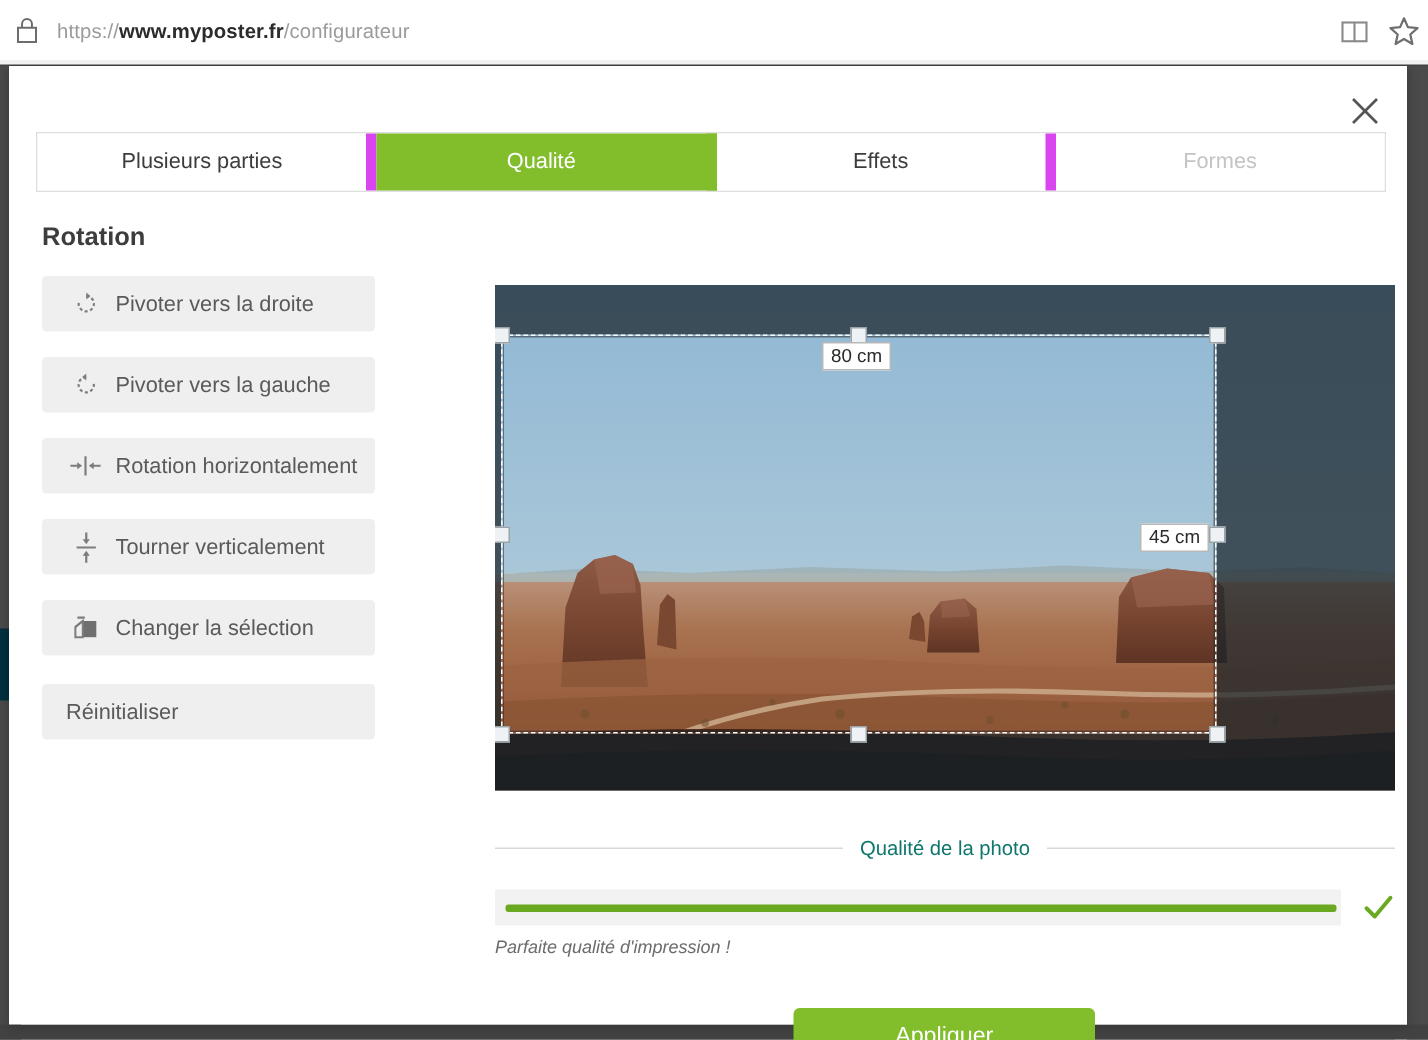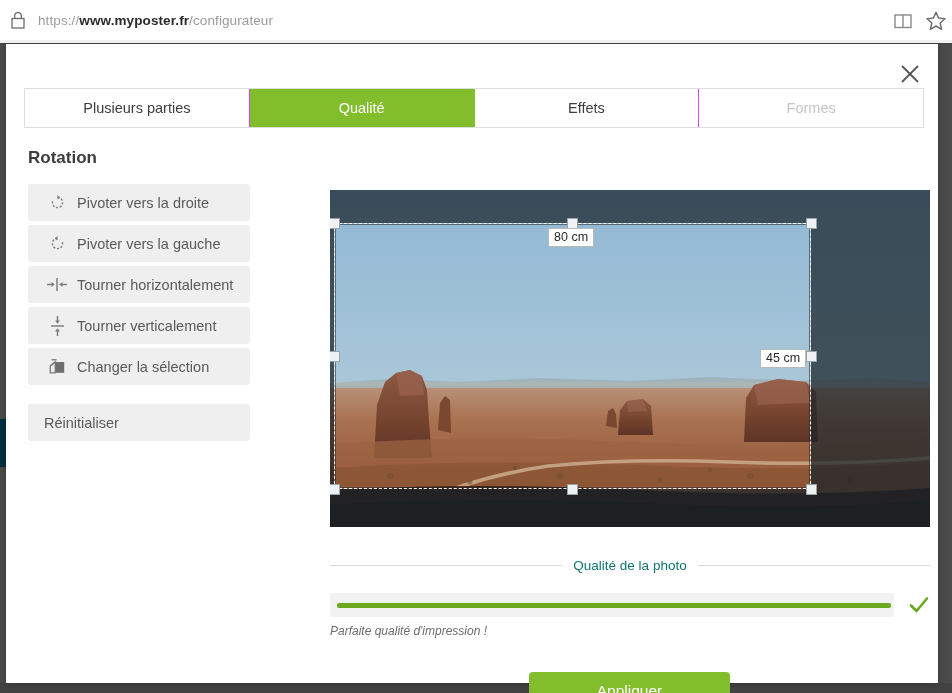--- a/index.html
+++ b/index.html
@@ -85,35 +85,35 @@
   }
 
   
   #tab-bar {
     position: absolute; left: 18px; top: 44px; width: 900px; height: 40px;
     display: flex; border: 1px solid #dedede; background: #fff;
   }
   .tab {
     flex: 1 1 0; display: flex; align-items: center; justify-content: center;
     font-size: 14.5px; color: #3d3d3d; cursor: pointer;
-    border-right: 1px solid #d946ef; background: #fff;
+    border-right: 7px solid #d946ef; background: #fff;
     height: 100%;
   }
   .tab:last-child { border-right: none; }
   .tab.active { background: #82bd2c; color: #ffffff; border-right-color: #82bd2c; }
   .tab.disabled { color: #c4c4c4; cursor: default; }
 
   
   #sidebar { position: absolute; left: 22px; top: 104px; width: 244px; }
   #sidebar-title {
     font-size: 17px; font-weight: bold; color: #3d3d3d; margin-bottom: 16px;
   }
   .side-btn {
     position: relative; width: 222px; height: 37px; background: #efefef;
-    border-radius: 3px; margin-bottom: 4px;
+    border-radius: 3px; margin-bottom: 17px;
     display: flex; align-items: center; cursor: pointer;
   }
   .side-btn .sb-icon {
     width: 26px; margin-left: 16px; display: flex;
     align-items: center; justify-content: center; color: #7d7d7d;
   }
   .side-btn .sb-label { font-size: 14.5px; color: #5a5a5a; margin-left: 7px; }
   .side-btn.reset { margin-top: 19px; text-align: right; }
   .side-btn.reset .sb-label { margin-left: 16px; }
 
@@ -242,21 +242,21 @@
     <div class="side-btn">
       <span class="sb-icon">
         <svg width="22" height="15" viewBox="0 0 24 16" aria-hidden="true">
           <line x1="12" y1="1" x2="12" y2="15" stroke="#7d7d7d" stroke-width="1.6"></line>
           <line x1="1" y1="8" x2="8" y2="8" stroke="#7d7d7d" stroke-width="1.6"></line>
           <path d="M9.6 8 L6 5.4 L6 10.6 Z" fill="#7d7d7d"></path>
           <line x1="23" y1="8" x2="16" y2="8" stroke="#7d7d7d" stroke-width="1.6"></line>
           <path d="M14.4 8 L18 5.4 L18 10.6 Z" fill="#7d7d7d"></path>
         </svg>
       </span>
-      <span class="sb-label">Tourner horizontalement</span>
+      <span class="sb-label">Rotation horizontalement</span>
     </div>
 
     <div class="side-btn">
       <span class="sb-icon">
         <svg width="15" height="22" viewBox="0 0 16 24" aria-hidden="true">
           <line x1="1" y1="12" x2="15" y2="12" stroke="#7d7d7d" stroke-width="1.6"></line>
           <line x1="8" y1="1" x2="8" y2="8" stroke="#7d7d7d" stroke-width="1.6"></line>
           <path d="M8 9.6 L5.4 6 L10.6 6 Z" fill="#7d7d7d"></path>
           <line x1="8" y1="23" x2="8" y2="16" stroke="#7d7d7d" stroke-width="1.6"></line>
           <path d="M8 14.4 L5.4 18 L10.6 18 Z" fill="#7d7d7d"></path>

